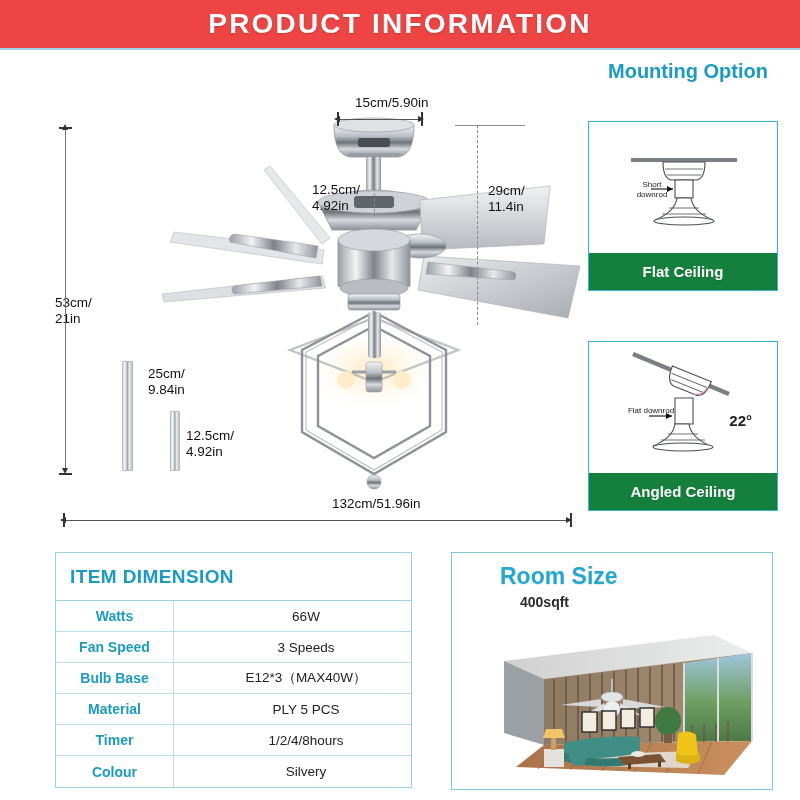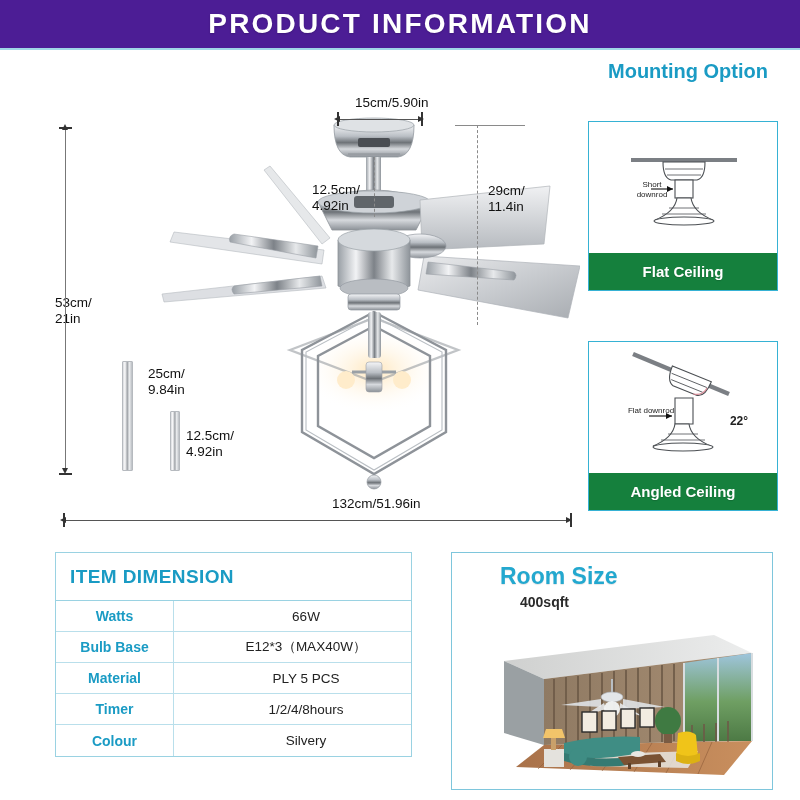--- a/index.html
+++ b/index.html
@@ -1,21 +1,21 @@
 <!DOCTYPE html>
 <html><head>
 <meta charset="utf-8">
 <style>
   html,body{margin:0;padding:0;background:#fff;}
   body{width:800px;height:800px;position:relative;overflow:hidden;
        font-family:"Liberation Sans",sans-serif;color:#111;}
 
   
   .banner{position:absolute;left:0;top:0;width:800px;height:48px;
-          background:#4c1d95;display:flex;align-items:center;justify-content:center;}
+          background:#ef4444;display:flex;align-items:center;justify-content:center;}
   .banner-title{color:#fff;font-size:28px;font-weight:bold;letter-spacing:2.2px;
                 text-shadow:0 1px 2px rgba(0,0,0,.18);}
   .banner-underline{position:absolute;left:0;top:48px;width:800px;height:2px;
                     background:#9fd6e6;}
 
   
   .mount-head{position:absolute;left:588px;top:60px;width:200px;text-align:center;
               color:#1a9bc4;font-size:20px;font-weight:bold;}
 
   
@@ -118,21 +118,21 @@
       <path d="M86 82 q-2 14 -22 22 h58 q-20 -8 -22 -22 z" fill="#fff" stroke="#4b4f53" stroke-width="1.1"></path>
       <path d="M79 92 h30" stroke="#4b4f53" stroke-width=".8" fill="none"></path>
       <path d="M72 98 h44" stroke="#4b4f53" stroke-width=".8" fill="none"></path>
       <ellipse cx="94" cy="105" rx="30" ry="4" fill="#fff" stroke="#4b4f53" stroke-width="1.1"></ellipse>
       <path d="M104 52 q10 2 14 -6" stroke="#d98a96" stroke-width="1.1" fill="none"></path>
       <line x1="60" y1="74" x2="83" y2="74" stroke="#111" stroke-width="1.1"></line>
       <polygon points="83,74 77,71 77,77" fill="#111"></polygon>
     </svg>
     <div class="callout" style="left:10px;top:64px;width:50px;">Flat
 downrod</div>
-    <div class="callout" style="left:110px;top:74px;width:26px;font-size:12px;font-weight:bold;">22°</div>
+    <div class="callout" style="left:110px;top:74px;width:26px;font-size:15px;font-weight:bold;text-align:right;">22°</div>
   </div>
   <div class="mpanel-label">Angled Ceiling</div>
 </div>
 
 <div class="stage">
 
   <svg width="580" height="500" viewBox="0 0 580 500" style="position:absolute;left:0;top:0;">
     <defs>
       <linearGradient id="chrome" x1="0" y1="0" x2="0" y2="1">
         <stop offset="0%" stop-color="#f4f5f7"></stop>
@@ -249,20 +249,24 @@
   <div class="tick" style="left:63px;top:463px;width:1.5px;height:14px;"></div>
   <div class="tick" style="left:570px;top:463px;width:1.5px;height:14px;"></div>
 </div>
 
 <div class="table">
   <div class="tbl-title">ITEM DIMENSION</div>
 
   <div class="trow">
     <div class="tkey">Watts</div>
     <div class="tval">66W</div>
+  </div>
+  <div class="trow">
+    <div class="tkey">Fan Speed</div>
+    <div class="tval">3 Speeds</div>
   </div>
   <div class="trow">
     <div class="tkey">Bulb Base</div>
     <div class="tval">E12*3（MAX40W）</div>
   </div>
   <div class="trow">
     <div class="tkey">Material</div>
     <div class="tval">PLY 5 PCS</div>
   </div>
   <div class="trow">

